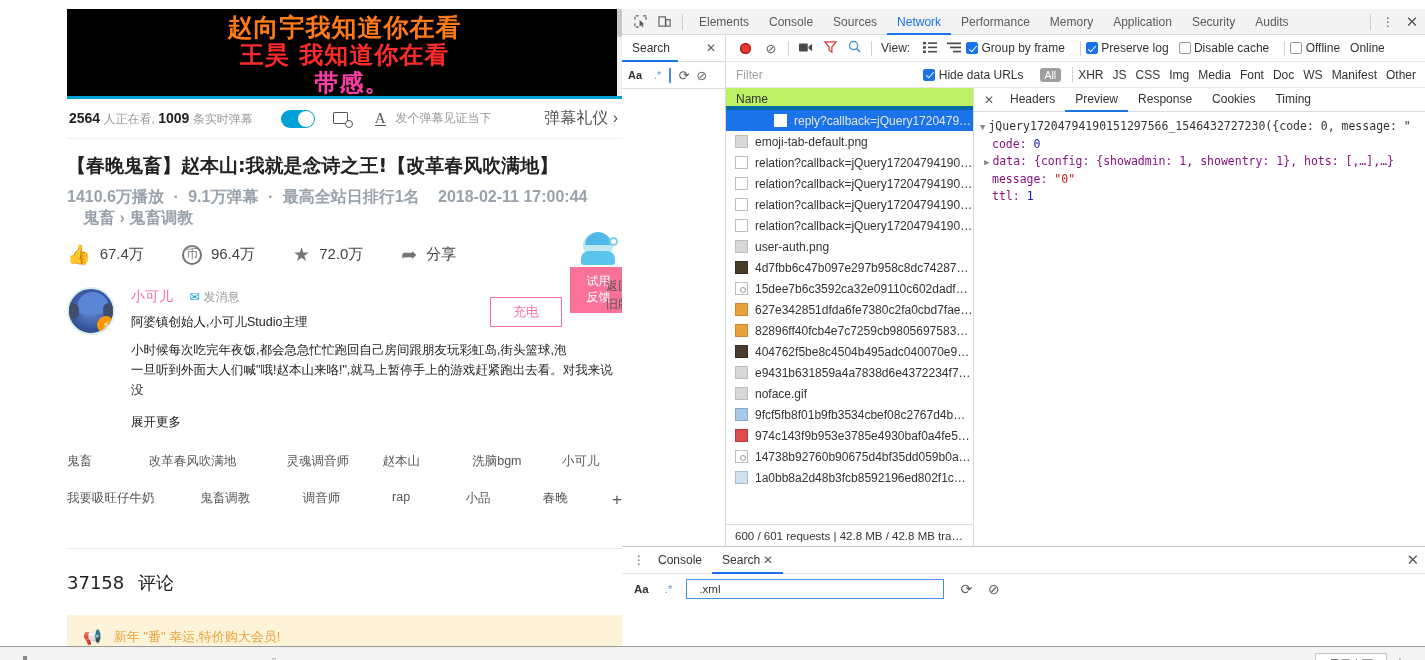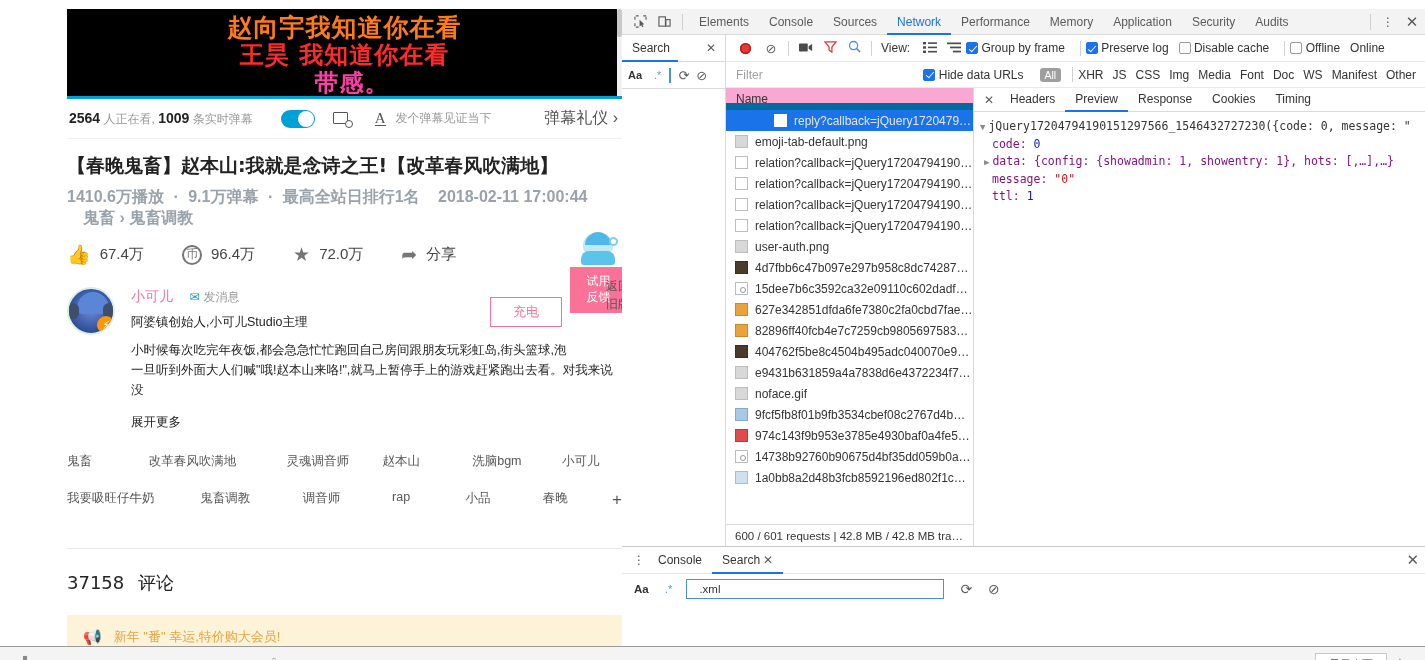--- a/index.html
+++ b/index.html
@@ -142,22 +142,22 @@
                   border: solid #fff; border-width: 0 1.6px 1.6px 0; transform: rotate(42deg); }
   .nt-item { margin-right: 10px; white-space: nowrap; }
 
   .net-filterbar { display: flex; align-items: center; height: 26px; border-bottom: 1px solid #e8e8e8; padding-left: 10px; }
   .filter-input { color: #a0a0a0; flex: 1; }
   .type-all { background: #9e9e9e; color: #fff; border-radius: 3px; padding: 1px 5px; font-size: 10.5px; margin: 0 6px; }
   .type { color: #333; margin-right: 9px; }
 
   .net-split { flex: 1; display: flex; min-height: 0; }
   .reqlist { width: 248px; border-right: 1px solid #dadada; display: flex; flex-direction: column; }
-  .rl-head { height: 22px; line-height: 22px; padding-left: 10px; border-bottom: 7px solid #0369a1;
-             font-size: 12px; color: #333; background: #f9a8d4; }
+  .rl-head { height: 22px; line-height: 22px; padding-left: 10px; border-bottom: 4px solid #0369a1;
+             font-size: 12px; color: #333; background: #bef264; }
   .rl-body { flex: 1; overflow: hidden; }
   .rl-row { height: 21px; display: flex; align-items: center; padding-left: 9px; font-size: 12px;
             color: #333; white-space: nowrap; }
   .rl-row.sel { background: #1a73e8; color: #e5e5e5; padding-left: 48px; }
   .rl-ico { width: 13px; height: 13px; border: 1px solid #bdbdbd; background: #fff; margin-right: 7px; flex: 0 0 13px; }
   .rl-ico.img { background: #d8d8d8; }
   .rl-ico.doc { background: #fff; }
   .rl-ico.orange { background: #e8a33d; border-color: #c78a2c; }
   .rl-ico.dark { background: #4a3b2b; border-color:#3b2e20;}
   .rl-ico.red { background: #e04b4b; border-color:#b93b3b;}

